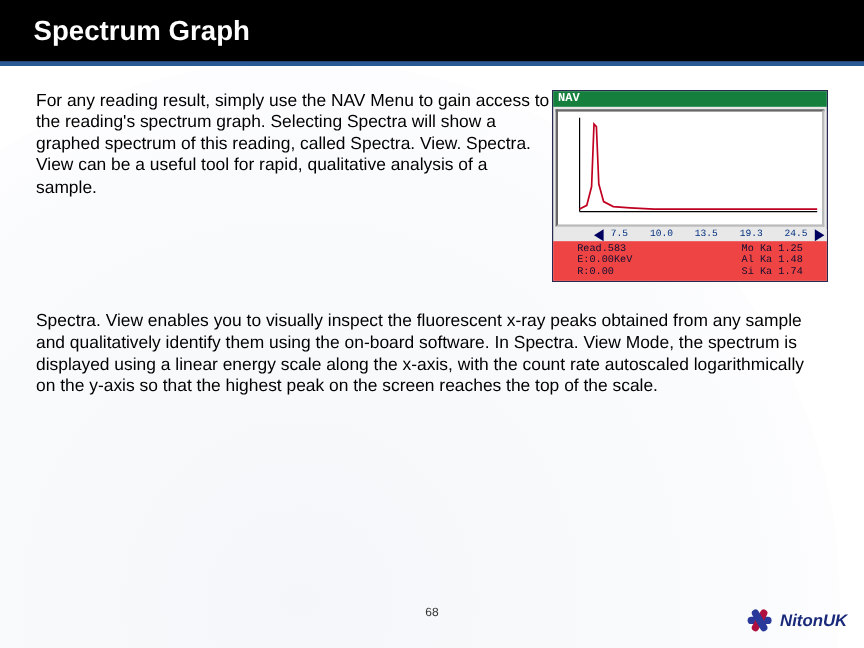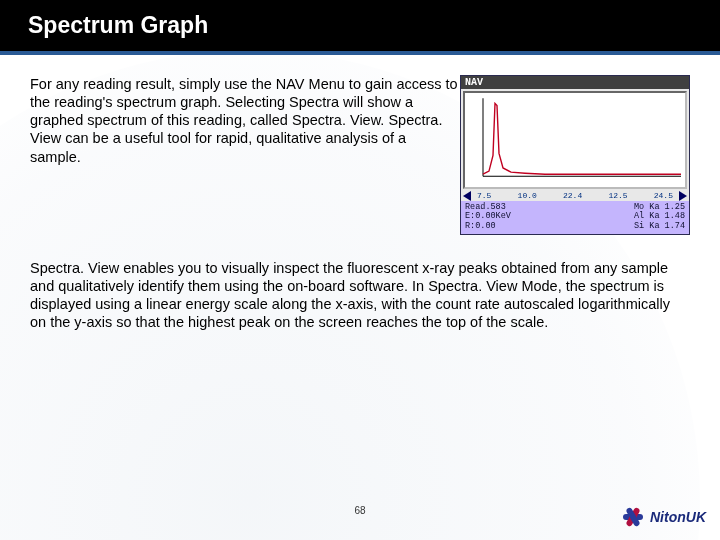--- a/index.html
+++ b/index.html
@@ -50,63 +50,64 @@
   .screenshot {
     width: 230px;
     height: 160px;
     border: 1px solid #2a2a50;
     background: #e8e8e8;
     display: flex;
     flex-direction: column;
     font-family: "Courier New", monospace;
   }
   .ss-header {
-    background: #404040;
+    background: #15803d;
     color: #fff;
     font-size: 10px;
     font-weight: bold;
     padding: 1px 4px;
   }
   .ss-plot {
     flex: 1;
     background: #ffffff;
     border: 2px inset #bbb;
     margin: 2px;
     position: relative;
     overflow: hidden;
   }
   .ss-plot svg { width: 100%; height: 100%; display: block; }
   .ss-axis-row {
     display: flex;
     padding: 0 2px;
     background: #e8e8e8;
+    margin-left: 32px;
   }
   .ss-arrow {
     width: 0; height: 0;
     border-top: 5px solid transparent;
     border-bottom: 5px solid transparent;
   }
   .ss-arrow.left { border-right: 8px solid #000060; margin-right: 2px; }
   .ss-arrow.right { border-left: 8px solid #000060; margin-left: 2px; }
   .ss-ticks {
     flex: 1;
     display: flex;
     justify-content: space-between;
     font-size: 8px;
     color: #003080;
     padding: 0 4px;
   }
   .ss-info {
     display: flex;
     justify-content: space-between;
-    padding: 2px 4px;
+    padding: 2px 20px;
     font-size: 8.5px;
     color: #101030;
     line-height: 1.15;
-    background: #c4b5fd;
+    background: #ef4444;
   }
   .ss-info-col { white-space: pre; }
   .para2 {
     margin-top: 24px;
     font-size: 14.5px;
     line-height: 1.25;
     color: #000;
     max-width: 660px;
   }
   .page-num {
@@ -172,22 +173,22 @@
           <line x1="18" y1="5" x2="18" y2="80" stroke="#000" stroke-width="1"></line>
           <line x1="18" y1="80" x2="216" y2="80" stroke="#000" stroke-width="1"></line>
           <polyline fill="none" stroke="#c00020" stroke-width="1.4" points="18,78 24,75 28,60 30,10 32,12 34,58 38,72 46,76 60,77 80,78 110,78 150,78 200,78 216,78"></polyline>
         </svg>
       </div>
       <div class="ss-axis-row">
         <div class="ss-arrow left"></div>
         <div class="ss-ticks">
           <span>7.5</span>
           <span>10.0</span>
-          <span>22.4</span>
-          <span>12.5</span>
+          <span>13.5</span>
+          <span>19.3</span>
           <span>24.5</span>
         </div>
         <div class="ss-arrow right"></div>
       </div>
       <div class="ss-info">
         <div class="ss-info-col">Read.583
 E:0.00KeV
 R:0.00</div>
         <div class="ss-info-col">Mo Ka 1.25
 Al Ka 1.48

